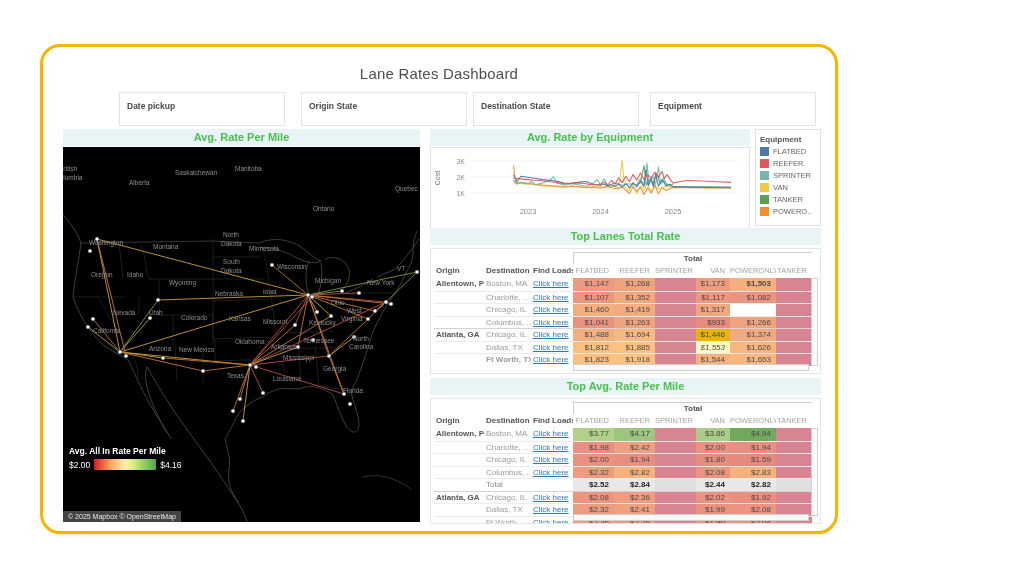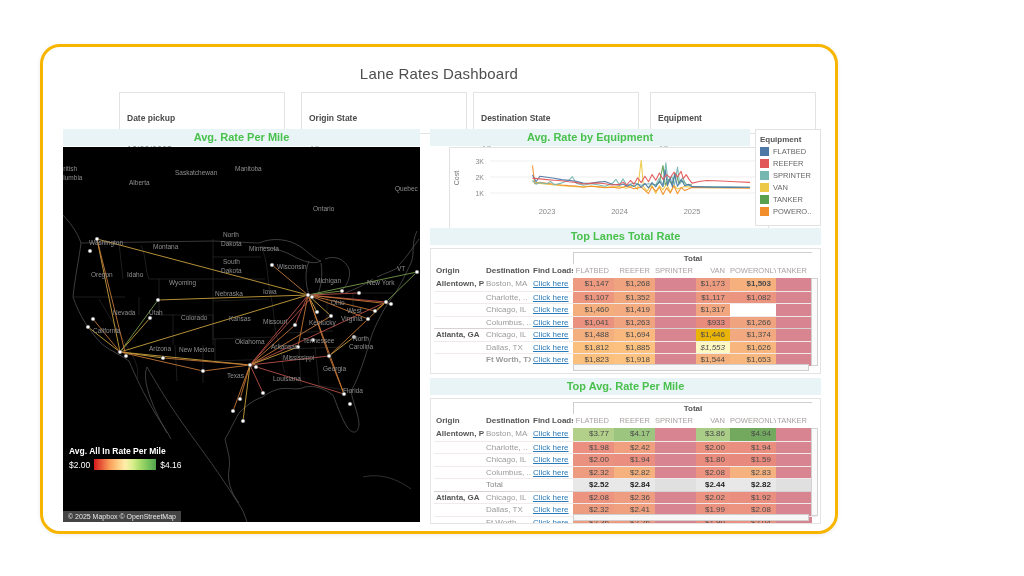--- a/index.html
+++ b/index.html
@@ -1,33 +1,33 @@
 <!DOCTYPE html>
 <html><head>
 <meta charset="utf-8">
 <style>
   * { box-sizing: border-box; margin: 0; padding: 0; }
   html,body { width:1024px; height:576px; background:#ffffff; font-family:"Liberation Sans", sans-serif; overflow:hidden; }
   .card { position:absolute; left:40px; top:44px; width:798px; height:490px; background:#fff;
           border:3px solid #f7b500; border-radius:20px; box-shadow:0 1px 4px rgba(0,0,0,.08); }
   .abs { position:absolute; }
   .dash-title { top:18px; left:0; width:100%; text-align:center; font-size:15px; color:#4e4e4e; letter-spacing:.2px; }
-  .filter-box { top:45px; height:34px; width:166px; background:#fff; border:1px solid #e3e3e3; padding:20px 7px; }
+  .filter-box { top:45px; height:34px; width:166px; background:#fff; border:1px solid #e3e3e3; padding:8px 7px; }
   .filter-label { font-size:8.5px; font-weight:bold; color:#4a4a4a; }
   .filter-value { font-size:9px; color:#8a8a8a; margin-top:21px; }
   .strip { height:17px; background:#e9f4f6; text-align:center; font-size:11px; font-weight:bold; color:#49c14d; line-height:17px; }
   .map-wrap { left:20px; top:100px; width:357px; height:375px; background:#000; overflow:hidden; }
   .map-wrap svg { display:block; width:100%; height:100%; }
   .map-legend { position:absolute; left:6px; bottom:52px; color:#fff;margin-top:15px; }
   .map-legend-title { font-size:8.5px; font-weight:bold; }
   .map-legend-row { display:flex; align-items:center; margin-top:3px; font-size:8.5px; }
   .grad { width:62px; height:11px; margin:0 4px;
           background:linear-gradient(to right,#d7191c,#e85b3a,#f99d59,#fec980,#ffedab,#d9ef8b,#a6d96a,#77c35c,#54a24b); }
   .attribution { position:absolute; left:0; bottom:0; background:rgba(80,80,80,.85); color:#e8e8e8; font-size:7px; padding:2px 5px; }
-  .chart-box { left:406px; top:100px; width:320px; height:82px; border:1px solid #e2e2e2; background:#fff; }
+  .chart-box { left:387px; top:100px; width:320px; height:82px; border:1px solid #e2e2e2; background:#fff; }
   .legend-panel { left:712px; top:82px; width:66px; height:97px; border:1px solid #e2e2e2; background:#fff; padding:5px 4px; }
   .legend-title { font-size:8px; font-weight:bold; color:#555; margin-bottom:3px; }
   .leg-item { display:flex; align-items:center; margin-top:3px; }
   .leg-sw { width:9px; height:9px; margin-right:4px; flex:none; }
   .leg-lb { font-size:7.5px; color:#666; white-space:nowrap; }
   .tablebox { width:391px; height:126px; border:1px solid #e4e4e4; background:#fff; padding:3px; overflow:hidden; }
   .tr { display:flex; height:12.5px; line-height:12.5px; position:relative; }
   .tr.h1 { height:12px; line-height:12px; }
   .tr.h2 { height:14px; line-height:14px; }
   .cell { font-size:8px; overflow:hidden; white-space:nowrap; flex:none; }

